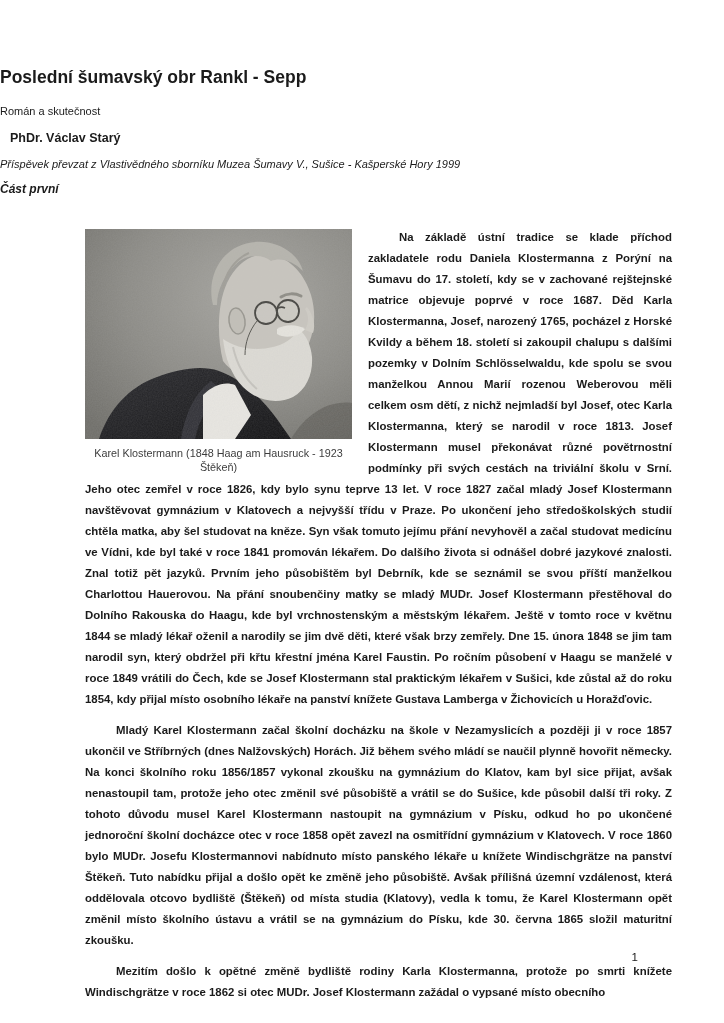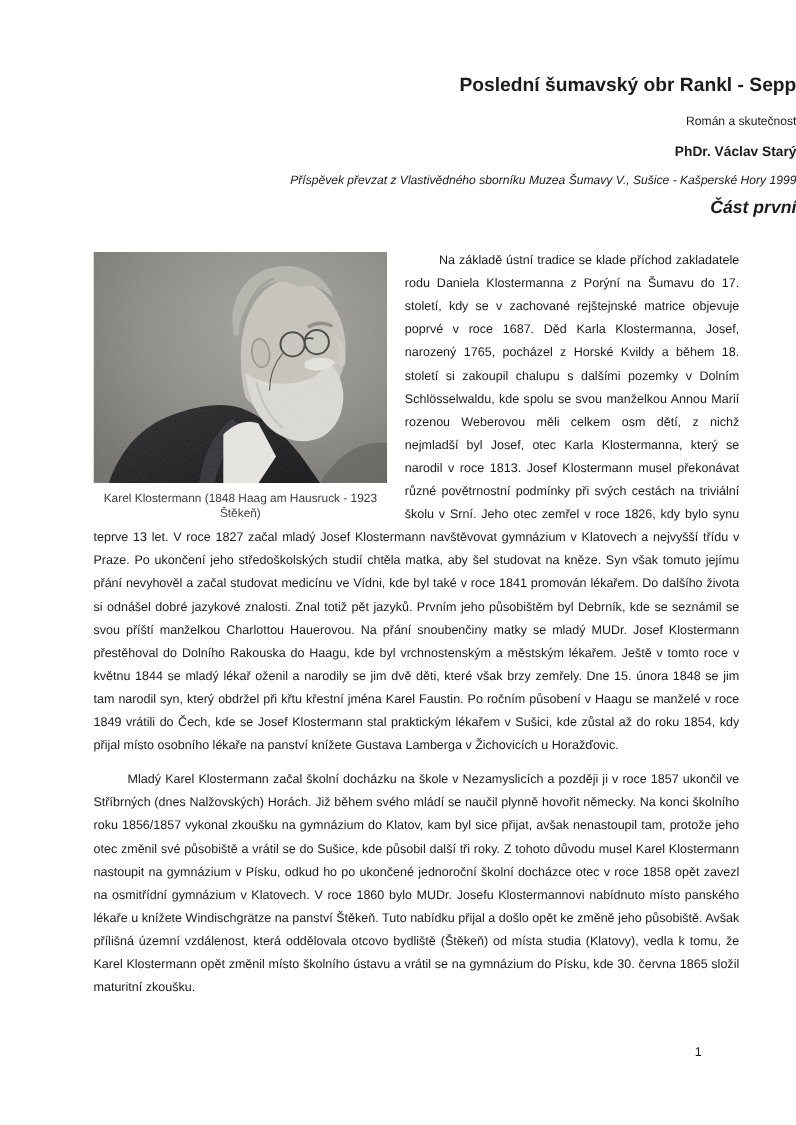--- a/index.html
+++ b/index.html
@@ -4,26 +4,26 @@
 <style>
   html,body { margin:0; padding:0; background:#ffffff; }
   .page {
     position:relative;
     width:724px; height:1023px;
     background:#ffffff;
     font-family:"Liberation Sans", sans-serif;
     color:#1b1b1b;
     overflow:hidden;
   }
-  .doc-header { text-align:right; padding-top:66px; }
+  .doc-header { text-align:left; padding-top:66px; }
   .doc-title  { font-size:17.5px; font-weight:bold; margin:0; line-height:22px; }
   .doc-subtitle { font-size:11px; font-weight:normal; margin:16px 0 0; line-height:15px; }
-  .doc-author { font-size:12.5px; font-weight:bold; margin:11px 0 0; line-height:16px; }
+  .doc-author { font-size:12.5px; font-weight:bold; margin:11px 0 0; line-height:16px;padding-left:10px; }
   .doc-source { font-size:11px; font-style:italic; margin:11px 0 0; line-height:14px; }
-  .doc-part   { font-size:16px; font-weight:bold; font-style:italic; margin:11px 0 0; line-height:15px; }
+  .doc-part   { font-size:12px; font-weight:bold; font-style:italic; margin:11px 0 0; line-height:15px; }
 
   .doc-body {
     margin:30px 52px 0 85px;
     font-size:11.4px;
     line-height:21px;
     text-align:justify;
   }
   .portrait-figure {
     float:left;
     width:267px;
@@ -31,21 +31,21 @@
   }
   .portrait-photo { width:267px; height:210px; display:block; }
   .portrait-photo svg { display:block; }
   .photo-caption {
     font-size:10.8px;
     color:#3d3d3d;
     text-align:center;
     line-height:14px;
     margin-top:7px;
   }
-  .para { margin:0 0 10px; text-indent:31px; }
+  .para { margin:0 0 10px; text-indent:31px;font-weight:bold; }
   .page-number {
     position:absolute;
     top:951px; right:86px;
     font-size:11.5px;
     color:#1b1b1b;
   }
 </style>
 </head>
 <body>
 
@@ -98,16 +98,17 @@
           <path d="M191,80 C194,78 198,78 200,79" stroke="#44433f" fill="none" stroke-width="1.5"></path>
           <path d="M172,92 C164,102 160,114 160,126" stroke="#55544f" stroke-width="1" fill="none"></path>
           <rect width="267" height="210" filter="url(#grain)"></rect>
         </svg>
       </div>
       <figcaption class="photo-caption">Karel Klostermann (1848 Haag am Hausruck - 1923 Štěkeň)</figcaption>
     </figure>
 
     <p class="para">Na základě ústní tradice se klade příchod zakladatele rodu Daniela Klostermanna z Porýní na Šumavu do 17. století, kdy se v zachované rejštejnské matrice objevuje poprvé v roce 1687. Děd Karla Klostermanna, Josef, narozený 1765, pocházel z Horské Kvildy a během 18. století si zakoupil chalupu s dalšími pozemky v Dolním Schlösselwaldu, kde spolu se svou manželkou Annou Marií rozenou Weberovou měli celkem osm dětí, z nichž nejmladší byl Josef, otec Karla Klostermanna, který se narodil v roce 1813. Josef Klostermann musel překonávat různé povětrnostní podmínky při svých cestách na triviální školu v Srní. Jeho otec zemřel v roce 1826, kdy bylo synu teprve 13 let. V roce 1827 začal mladý Josef Klostermann navštěvovat gymnázium v Klatovech a nejvyšší třídu v Praze. Po ukončení jeho středoškolských studií chtěla matka, aby šel studovat na kněze. Syn však tomuto jejímu přání nevyhověl a začal studovat medicínu ve Vídni, kde byl také v roce 1841 promován lékařem. Do dalšího života si odnášel dobré jazykové znalosti. Znal totiž pět jazyků. Prvním jeho působištěm byl Debrník, kde se seznámil se svou příští manželkou Charlottou Hauerovou. Na přání snoubenčiny matky se mladý MUDr. Josef Klostermann přestěhoval do Dolního Rakouska do Haagu, kde byl vrchnostenským a městským lékařem. Ještě v tomto roce v květnu 1844 se mladý lékař oženil a narodily se jim dvě děti, které však brzy zemřely. Dne 15. února 1848 se jim tam narodil syn, který obdržel při křtu křestní jména Karel Faustin. Po ročním působení v Haagu se manželé v roce 1849 vrátili do Čech, kde se Josef Klostermann stal praktickým lékařem v Sušici, kde zůstal až do roku 1854, kdy přijal místo osobního lékaře na panství knížete Gustava Lamberga v Žichovicích u Horažďovic.</p>
     <p class="para">Mladý Karel Klostermann začal školní docházku na škole v Nezamyslicích a později ji v roce 1857 ukončil ve Stříbrných (dnes Nalžovských) Horách. Již během svého mládí se naučil plynně hovořit německy. Na konci školního roku 1856/1857 vykonal zkoušku na gymnázium do Klatov, kam byl sice přijat, avšak nenastoupil tam, protože jeho otec změnil své působiště a vrátil se do Sušice, kde působil další tři roky. Z tohoto důvodu musel Karel Klostermann nastoupit na gymnázium v Písku, odkud ho po ukončené jednoroční školní docházce otec v roce 1858 opět zavezl na osmitřídní gymnázium v Klatovech. V roce 1860 bylo MUDr. Josefu Klostermannovi nabídnuto místo panského lékaře u knížete Windischgrätze na panství Štěkeň. Tuto nabídku přijal a došlo opět ke změně jeho působiště. Avšak přílišná územní vzdálenost, která oddělovala otcovo bydliště (Štěkeň) od místa studia (Klatovy), vedla k tomu, že Karel Klostermann opět změnil místo školního ústavu a vrátil se na gymnázium do Písku, kde 30. června 1865 složil maturitní zkoušku.</p>
+    <p class="para">Mezitím došlo k opětné změně bydliště rodiny Karla Klostermanna, protože po smrti knížete Windischgrätze v roce 1862 si otec MUDr. Josef Klostermann zažádal o vypsané místo obecního</p>
   </main>
 
   <div class="page-number">1</div>
 </div>
 
 </body></html>

